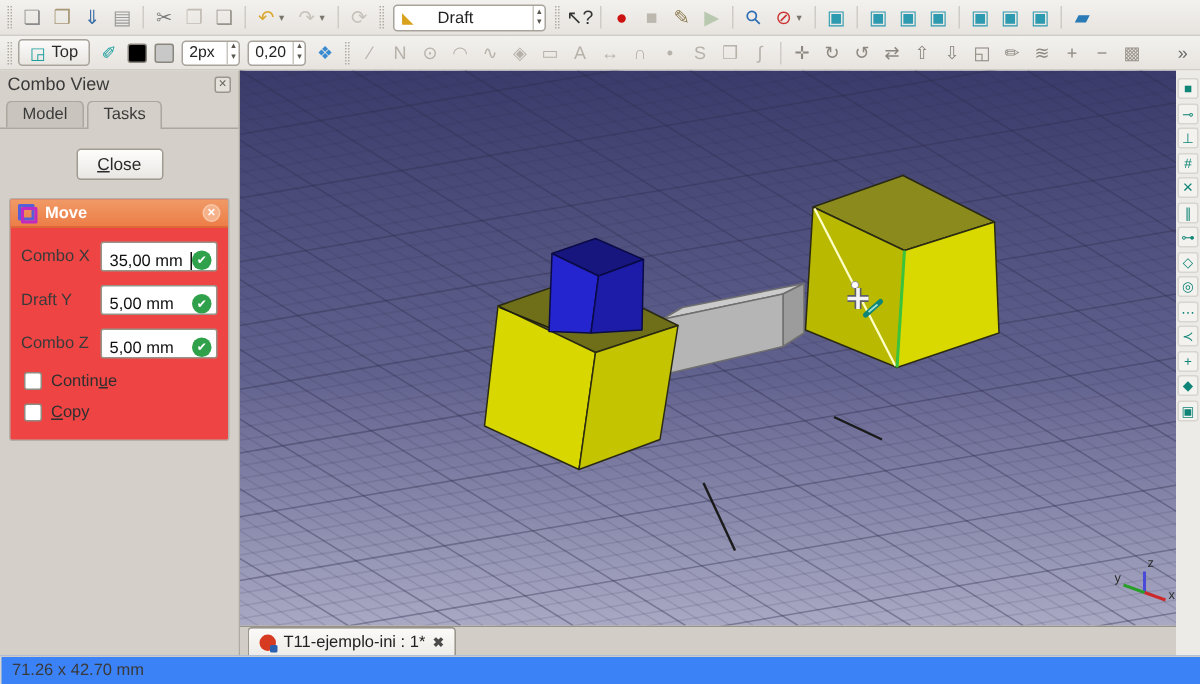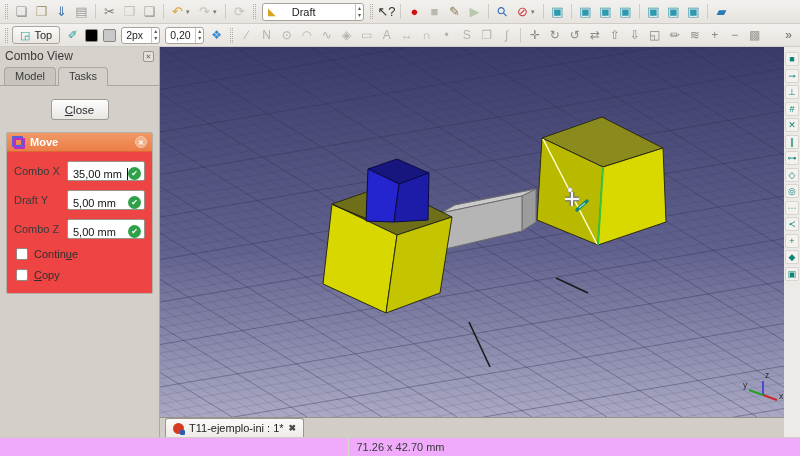--- a/index.html
+++ b/index.html
@@ -87,22 +87,22 @@
   .fc-icon::after{content:'';position:absolute;right:-1px;bottom:-1px;width:5px;height:5px;background:#2a5fb0;border-radius:1px;}
   .doc-tab-close{font-size:9px;color:#4a4a4a;font-weight:bold;}
 
   
   #snapbar{width:16px;flex:none;background:#edebe7;display:flex;flex-direction:column;align-items:center;
            padding-top:5px;gap:2.5px;}
   .snap-icon{width:14px;height:14px;line-height:13px;text-align:center;font-size:9px;color:var(--snap-teal);
              background:#f4f2ee;border:1px solid #d8d5cf;border-radius:2px;flex:none;}
 
   
-  #statusbar{height:19px;background:#f0abfc;border-top:1px solid #cfccc6;display:flex;align-items:center;
-             justify-content:center;flex:none;}
+  #statusbar{height:19px;background:#3b82f6;border-top:1px solid #cfccc6;display:flex;align-items:center;
+             justify-content:flex-start;flex:none;}
   .sb-dims{font-size:11px;color:#3a3a3a;padding:0 7px;border-left:1px solid #d8d5cf;height:100%;
            display:flex;align-items:center;}
 </style>
 </head>
 <body>
 
 <div id="app">
 
   <div class="toolbar" id="row1">
       <span class="tb-handle"></span>

